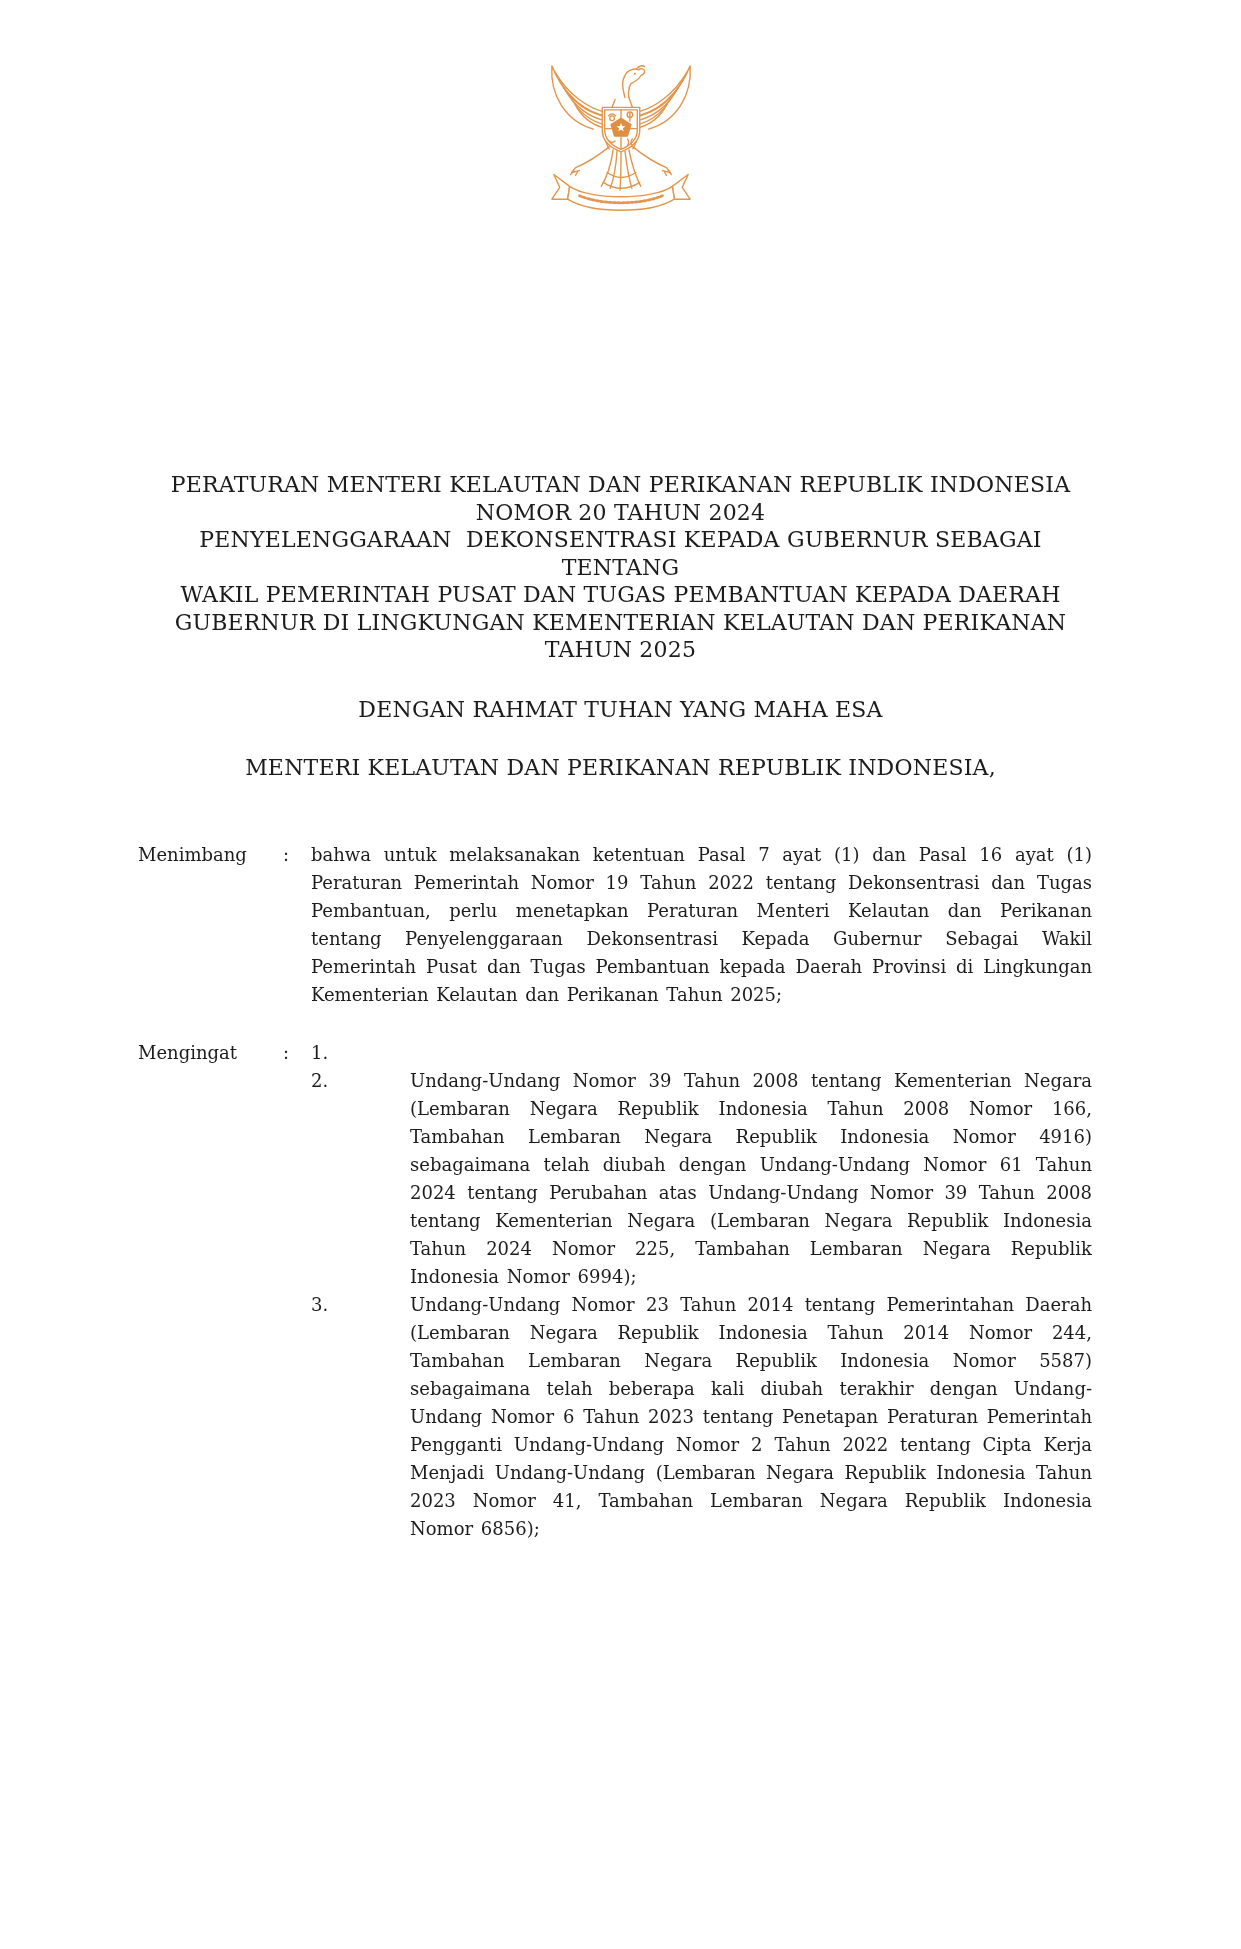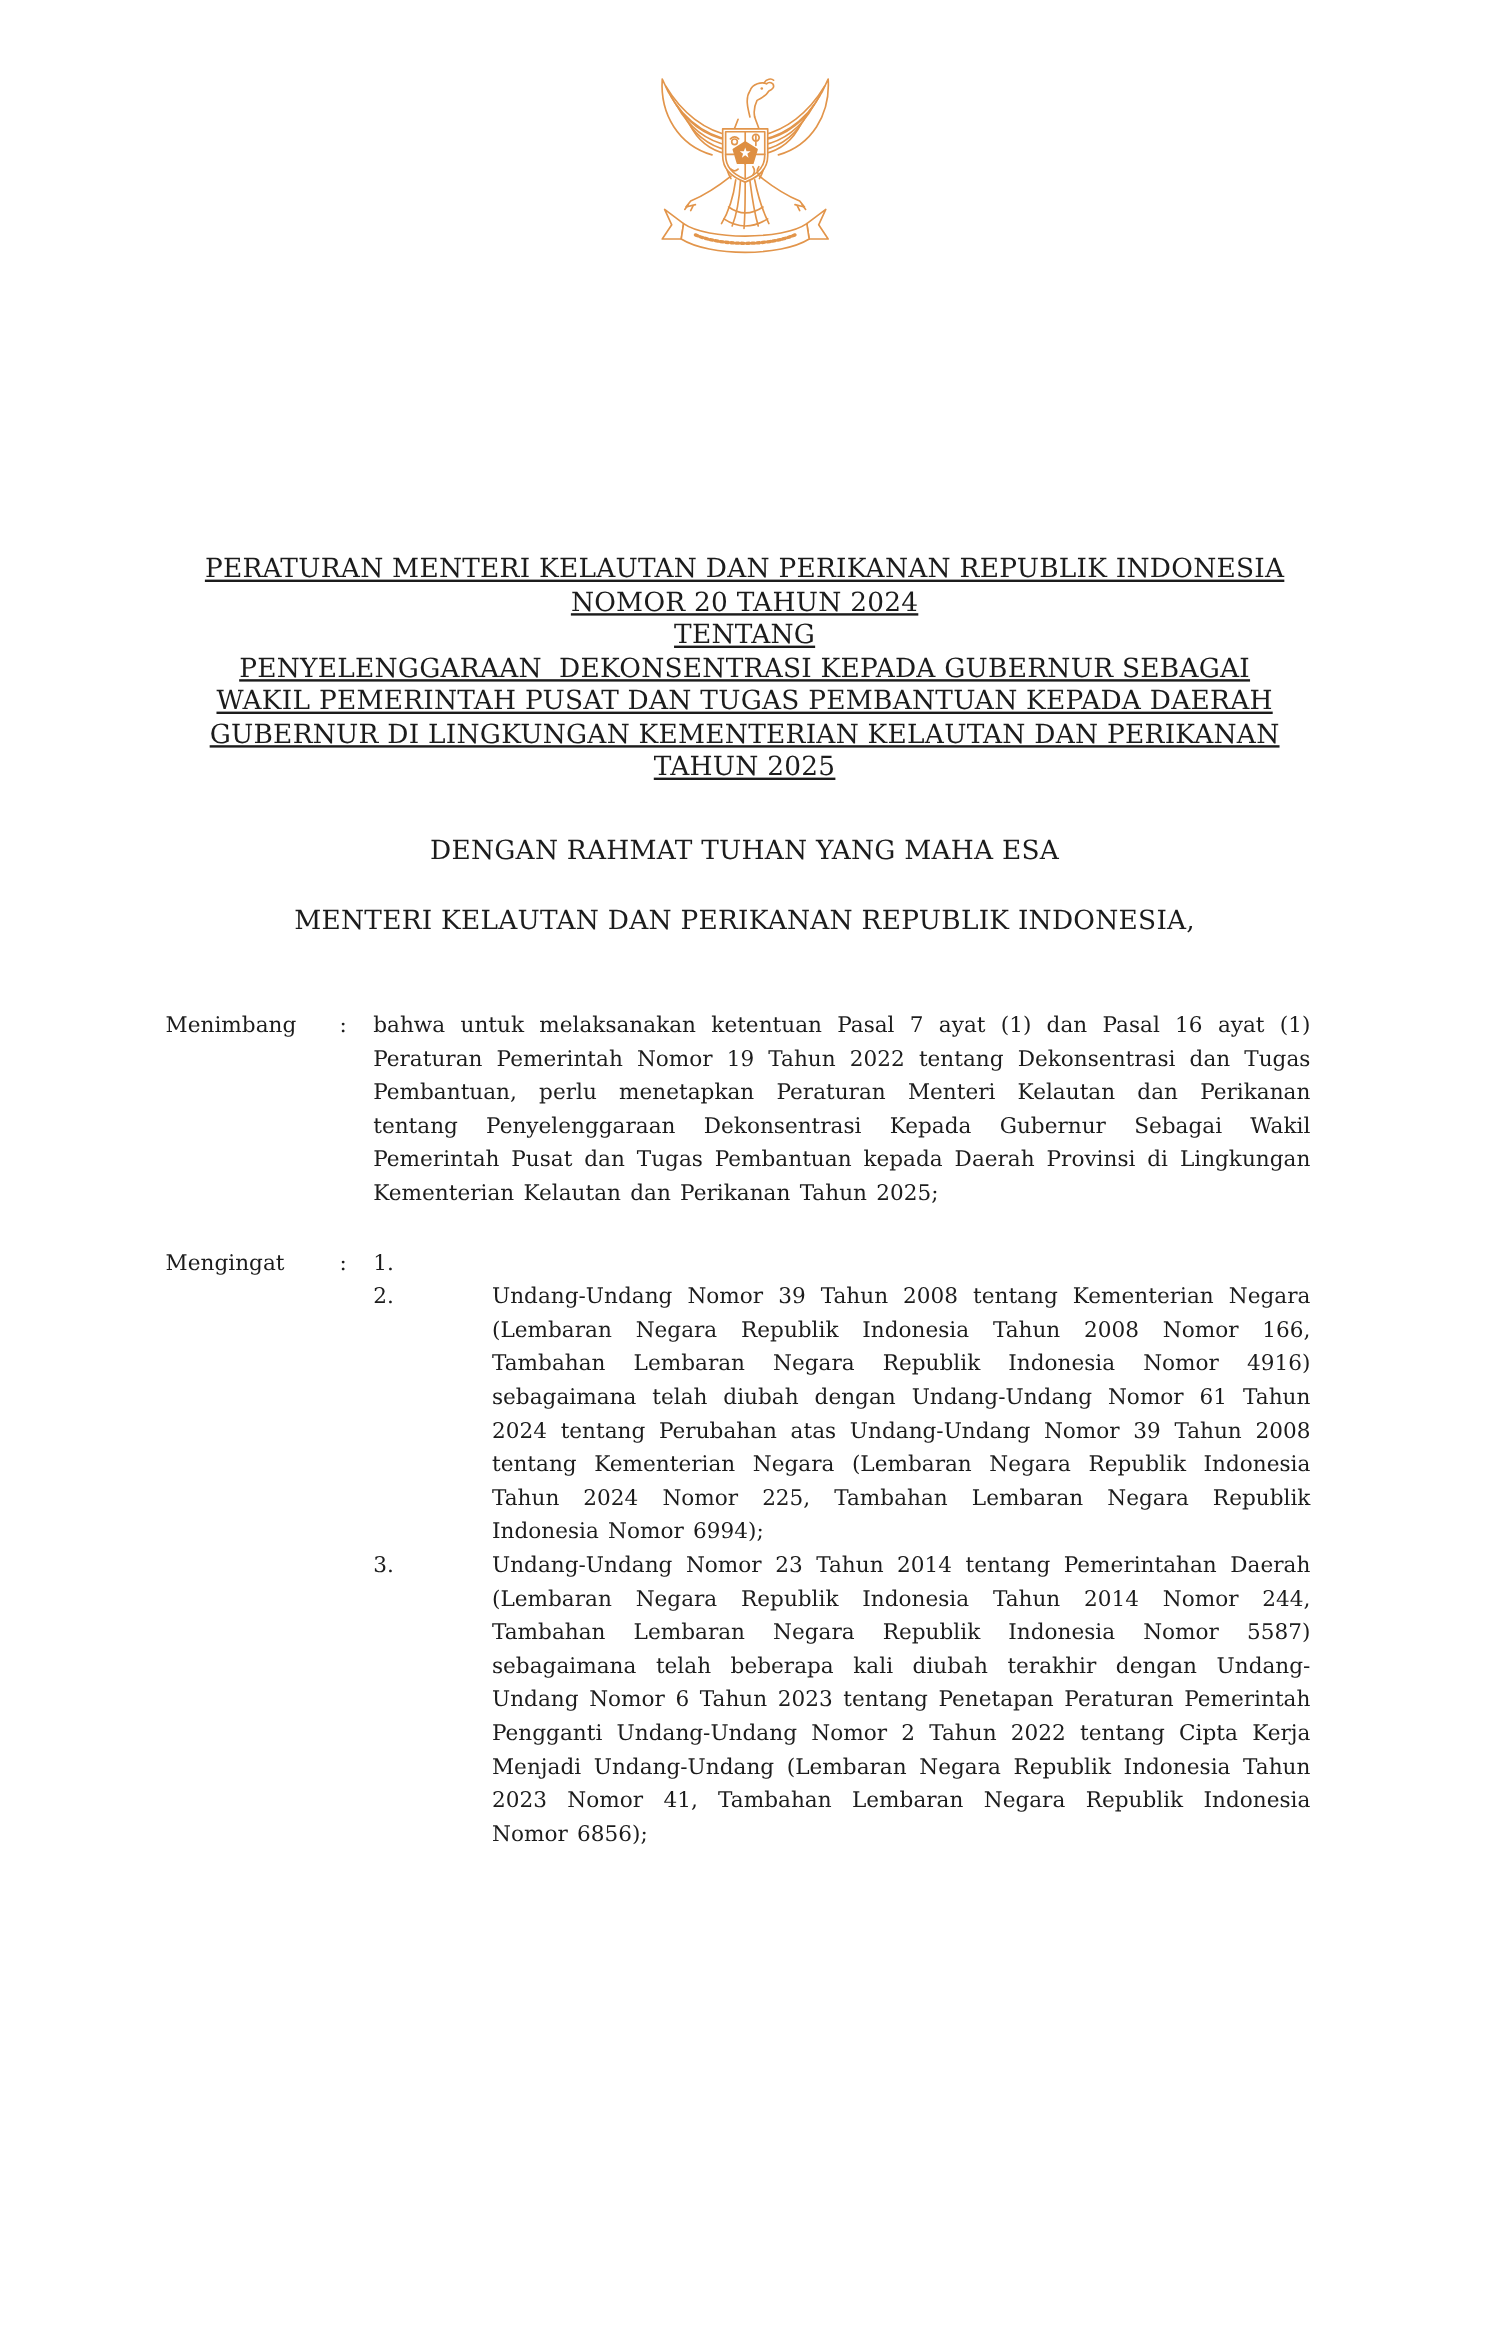--- a/index.html
+++ b/index.html
@@ -20,25 +20,24 @@
     display: flex;
     justify-content: center;
   }
   .centered-block {
     position: absolute;
     left: 110px;
     width: 1021px;
     text-align: center;
   }
   .title-block {
-    top: 461px;
+    top: 471px;
     font-size: 22px;
     line-height: 27.5px;
     letter-spacing: 0.2px;
-    text-decoration: underline;
   }
   .title-line { white-space: pre-wrap; }
   .invocation-line {
     top: 696px;
     font-size: 22px;
     line-height: 28px;
     letter-spacing: 0.2px;
   }
   .authority-line {
     top: 754px;
@@ -137,22 +136,22 @@
 
         <path d="M80,63 L90,69.5 L86.5,81 L73.5,81 L70,69.5 Z" fill="#DE8F42" stroke="#DE8F42"></path>
         <polygon points="80,67.7 81.12,70.96 84.57,71.02 81.81,73.09 82.82,76.38 80,74.4 77.18,76.38 78.19,73.09 75.43,71.02 78.88,70.96" fill="#ffffff" stroke="none"></polygon>
       </g>
     </svg>
   </div>
 
   <div class="centered-block title-block">
     <div class="title-line">PERATURAN MENTERI KELAUTAN DAN PERIKANAN REPUBLIK INDONESIA</div>
     <div class="title-line">NOMOR 20 TAHUN 2024</div>
+    <div class="title-line">PENYELENGGARAAN  DEKONSENTRASI KEPADA GUBERNUR SEBAGAI</div>
     <div class="title-line">TENTANG</div>
-    <div class="title-line">PENYELENGGARAAN  DEKONSENTRASI KEPADA GUBERNUR SEBAGAI</div>
     <div class="title-line">WAKIL PEMERINTAH PUSAT DAN TUGAS PEMBANTUAN KEPADA DAERAH</div>
     <div class="title-line">GUBERNUR DI LINGKUNGAN KEMENTERIAN KELAUTAN DAN PERIKANAN</div>
     <div class="title-line">TAHUN 2025</div>
   </div>
 
   <div class="centered-block invocation-line">DENGAN RAHMAT TUHAN YANG MAHA ESA</div>
 
   <div class="centered-block authority-line">MENTERI KELAUTAN DAN PERIKANAN REPUBLIK INDONESIA,</div>
 
   <div class="sections">

